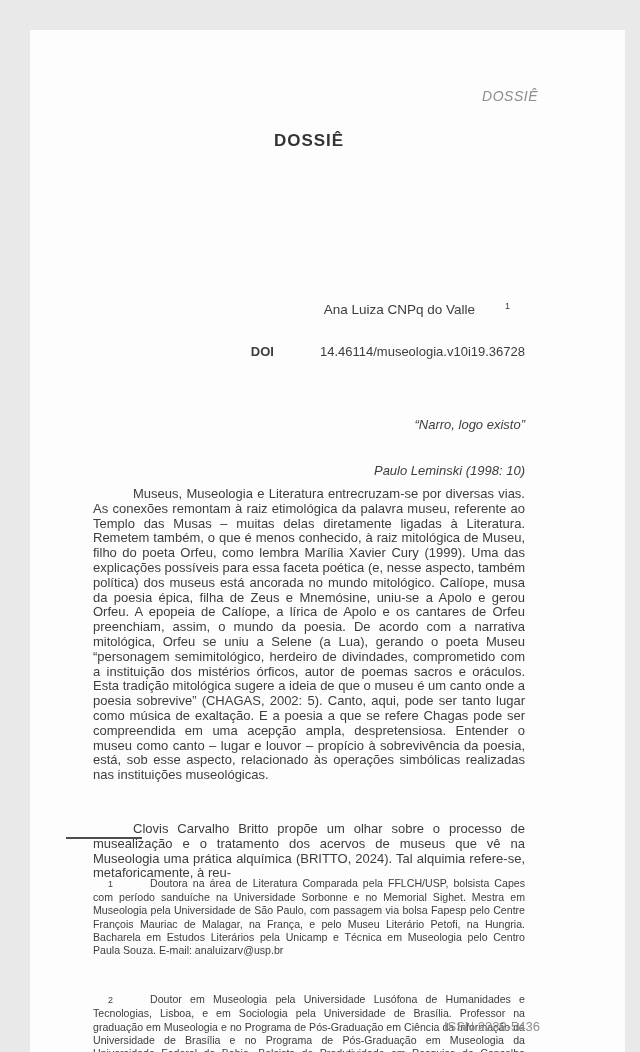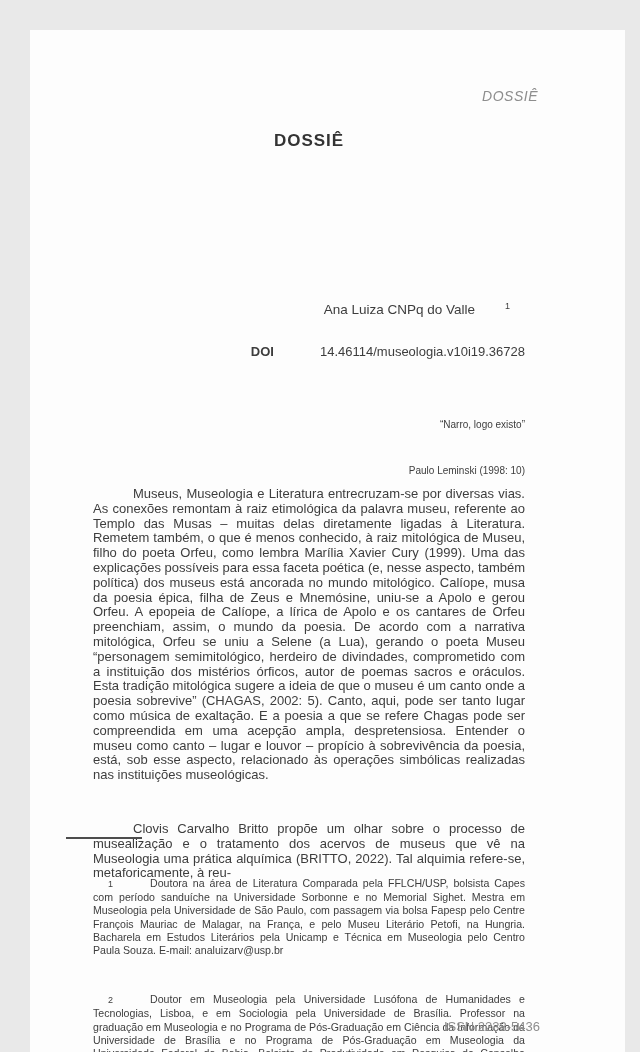--- a/index.html
+++ b/index.html
@@ -92,23 +92,24 @@
     font-size: 13px;
     color: #3d3d3d;
   }
   .doi-label { font-weight: bold; margin-right: 16px; }
   .epigraph {
     position: absolute;
     top: 357px;
     left: 33px;
     width: 492px;
     text-align: right;
-    font-size: 10px;
+    font-size: 13px;
     line-height: 16px;
     color: #3d3d3d;
+    font-style: italic;
   }
   .body-text {
     position: absolute;
     top: 418px;
     left: 33px;
     width: 492px;
     font-size: 13px;
     line-height: 14.8px;
     text-align: justify;
     color: #3d3d3d;
@@ -168,21 +169,21 @@
     <span class="doi-label">DOI</span><span>14.46114/museologia.v10i19.36728</span>
   </div>
 
   <div class="epigraph">
     <div>“Narro, logo existo”</div>
     <div>Paulo Leminski (1998: 10)</div>
   </div>
 
   <div class="body-text">
     <p>Museus, Museologia e Literatura entrecruzam-se por diversas vias. As conexões remontam à raiz etimológica da palavra museu, referente ao Templo das Musas – muitas delas diretamente ligadas à Literatura. Remetem também, o que é menos conhecido, à raiz mitológica de Museu, filho do poeta Orfeu, como lembra Marília Xavier Cury (1999). Uma das explicações possíveis para essa faceta poética (e, nesse aspecto, também política) dos museus está ancorada no mundo mitológico. Calíope, musa da poesia épica, filha de Zeus e Mnemósine, uniu-se a Apolo e gerou Orfeu. A epopeia de Calíope, a lírica de Apolo e os cantares de Orfeu preenchiam, assim, o mundo da poesia. De acordo com a narrativa mitológica, Orfeu se uniu a Selene (a Lua), gerando o poeta Museu “personagem semimitológico, herdeiro de divindades, comprometido com a instituição dos mistérios órficos, autor de poemas sacros e oráculos. Esta tradição mitológica sugere a ideia de que o museu é um canto onde a poesia sobrevive” (CHAGAS, 2002: 5). Canto, aqui, pode ser tanto lugar como música de exaltação. E a poesia a que se refere Chagas pode ser compreendida em uma acepção ampla, despretensiosa. Entender o museu como canto – lugar e louvor – propício à sobrevivência da poesia, está, sob esse aspecto, relacionado às operações simbólicas realizadas nas instituições museológicas.</p>
-    <p>Clovis Carvalho Britto propõe um olhar sobre o processo de musealização e o tratamento dos acervos de museus que vê na Museologia uma prática alquímica (BRITTO, 2022). Tal alquimia refere-se, metaforicamente, à reu-</p>
+    <p>Clovis Carvalho Britto propõe um olhar sobre o processo de musealização e o tratamento dos acervos de museus que vê na Museologia uma prática alquímica (BRITTO, 2024). Tal alquimia refere-se, metaforicamente, à reu-</p>
   </div>
 
   <hr class="fn-separator">
 
   <div class="footnotes">
     <div class="footnote"><span class="fn-num">1</span><span>Doutora na área de Literatura Comparada pela FFLCH/USP, bolsista Capes com período sanduíche na Universidade Sorbonne e no Memorial Sighet. Mestra em Museologia pela Universidade de São Paulo, com passagem via bolsa Fapesp pelo Centre François Mauriac de Malagar, na França, e pelo Museu Literário Petofi, na Hungria. Bacharela em Estudos Literários pela Unicamp e Técnica em Museologia pelo Centro Paula Souza. E-mail: analuizarv@usp.br</span></div>
     <div class="footnote"><span class="fn-num">2</span><span>Doutor em Museologia pela Universidade Lusófona de Humanidades e Tecnologias, Lisboa, e em Sociologia pela Universidade de Brasília. Professor na graduação em Museologia e no Programa de Pós-Graduação em Ciência da Informação da Universidade de Brasília e no Programa de Pós-Graduação em Museologia da Universidade Federal da Bahia. Bolsista de Produtividade em Pesquisa do Conselho Nacional de Desenvolvimento Científico e Tecnológico (CNPq) na área de Museologia (2020-2023). E-mail: clovisbritto@unb.br</span></div>
   </div>
 
   <div class="issn">ISSN 2238-5436</div>

